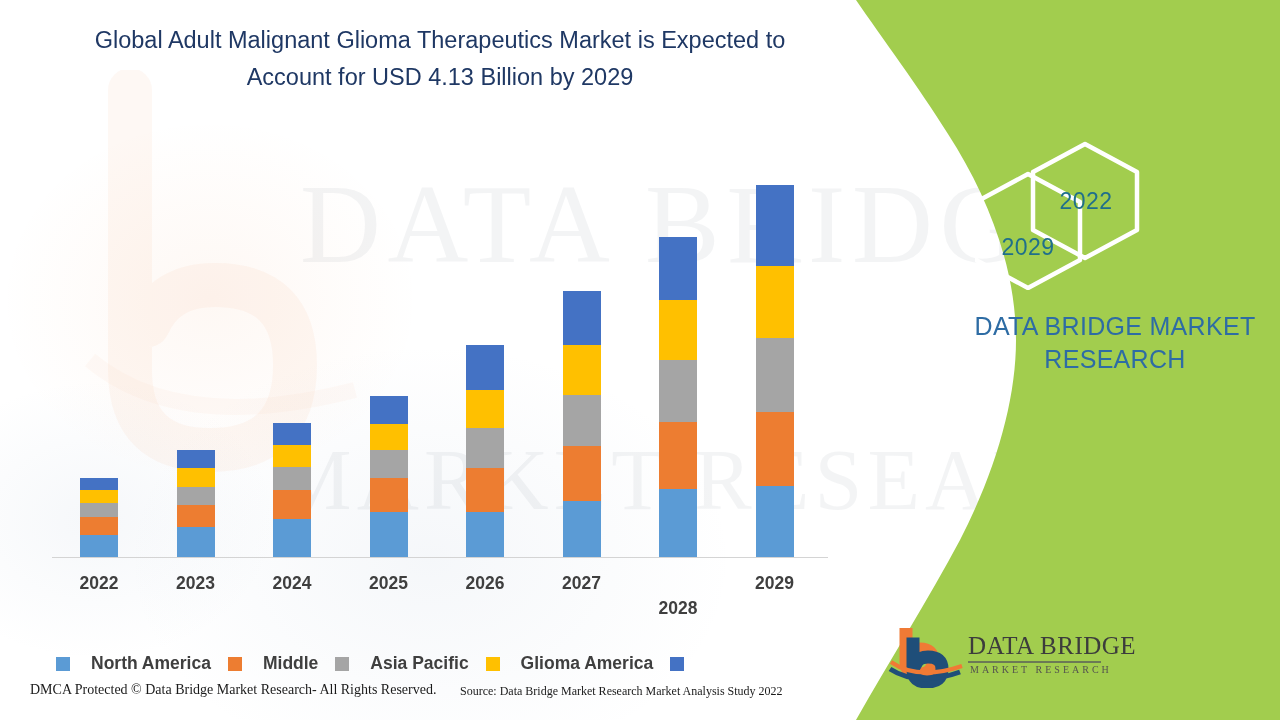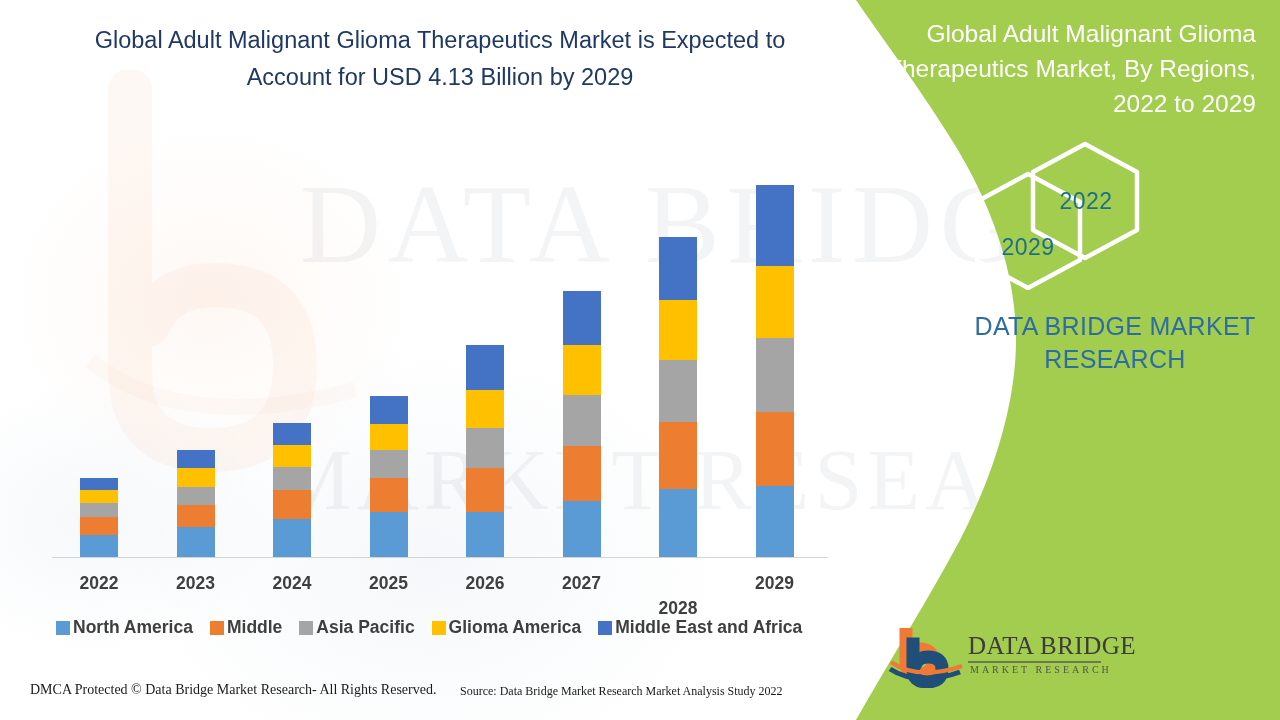--- a/index.html
+++ b/index.html
@@ -72,21 +72,21 @@
   .chart{position:absolute;left:0;top:0;width:860px;height:600px;}
   .axis-line{position:absolute;left:52px;top:557px;width:776px;height:1px;background:#d4d4d4;}
   .seg{width:100%;display:block;}
   .xlabel{
     position:absolute;top:573px;width:80px;text-align:center;
     color:#3F3F3F;font-size:17.5px;font-weight:bold;
   }
 
   
   .legend{position:absolute;left:56px;top:617px;display:flex;align-items:center;gap:17px;}
-  .legend-item{display:flex;align-items:center;gap:3px;}
+  .legend-item{display:flex;align-items:center;gap:21px;margin-top:36px;}
   .swatch{width:14px;height:14px;display:block;}
   .legend-label{color:#3F3F3F;font-size:17.5px;font-weight:bold;white-space:nowrap;}
 
   
   .footer-left{
     position:absolute;left:30px;top:682px;color:#1a1a1a;font-size:14px;
     font-family:"Liberation Serif", serif;white-space:nowrap;
   }
   .footer-right{
     position:absolute;left:460px;top:684px;color:#1a1a1a;font-size:12px;
@@ -211,38 +211,36 @@
       <div class="legend-item">
         <span class="swatch" style="background: rgb(165, 165, 165);"></span>
         <span class="legend-label">Asia Pacific</span>
       </div>
       <div class="legend-item">
         <span class="swatch" style="background: rgb(255, 192, 0);"></span>
         <span class="legend-label">Glioma America</span>
       </div>
       <div class="legend-item">
         <span class="swatch" style="background: rgb(68, 114, 196);"></span>
-        <span class="legend-label">Middle East and Africa</span>
       </div>
     </div>
 
   <div class="footer-left">DMCA Protected © Data Bridge Market Research- All Rights Reserved.</div>
   <div class="footer-right">Source: Data Bridge Market Research Market Analysis Study 2022</div>
 
   <div class="green-panel">
     <svg width="460" height="720" viewBox="0 0 460 720" style="position:absolute;left:0;top:0;">
       <path d="M36 0 L460 0 L460 720 L36 720
                C 70 660, 108 600, 140 540
                C 176 470, 196 400, 196 340
                C 196 268, 168 196, 128 134
                C 98 86, 62 38, 36 0 Z" fill="#A2CD4E"></path>
     </svg>
   </div>
 
-  <div class="panel-title">Global Adult Malignant Glioma Therapeutics Market, By Regions, 2022 to 2029</div>
 
   <div class="hexwrap">
     <svg width="200" height="150" viewBox="0 0 200 150" style="position:absolute;left:0;top:0;">
       <polygon points="110,4 162,32 162,90 110,118 58,90 58,32" fill="none" stroke="#ffffff" stroke-width="4.5" stroke-linejoin="round"></polygon>
       <polygon points="53,34 105,62 105,120 53,148 1,120 1,62" fill="none" stroke="#ffffff" stroke-width="4.5" stroke-linejoin="round"></polygon>
     </svg>
     <div class="hex-label" style="left:78px;top:48px;width:66px;text-align:center;">2022</div>
     <div class="hex-label" style="left:20px;top:94px;width:66px;text-align:center;">2029</div>
   </div>
 

